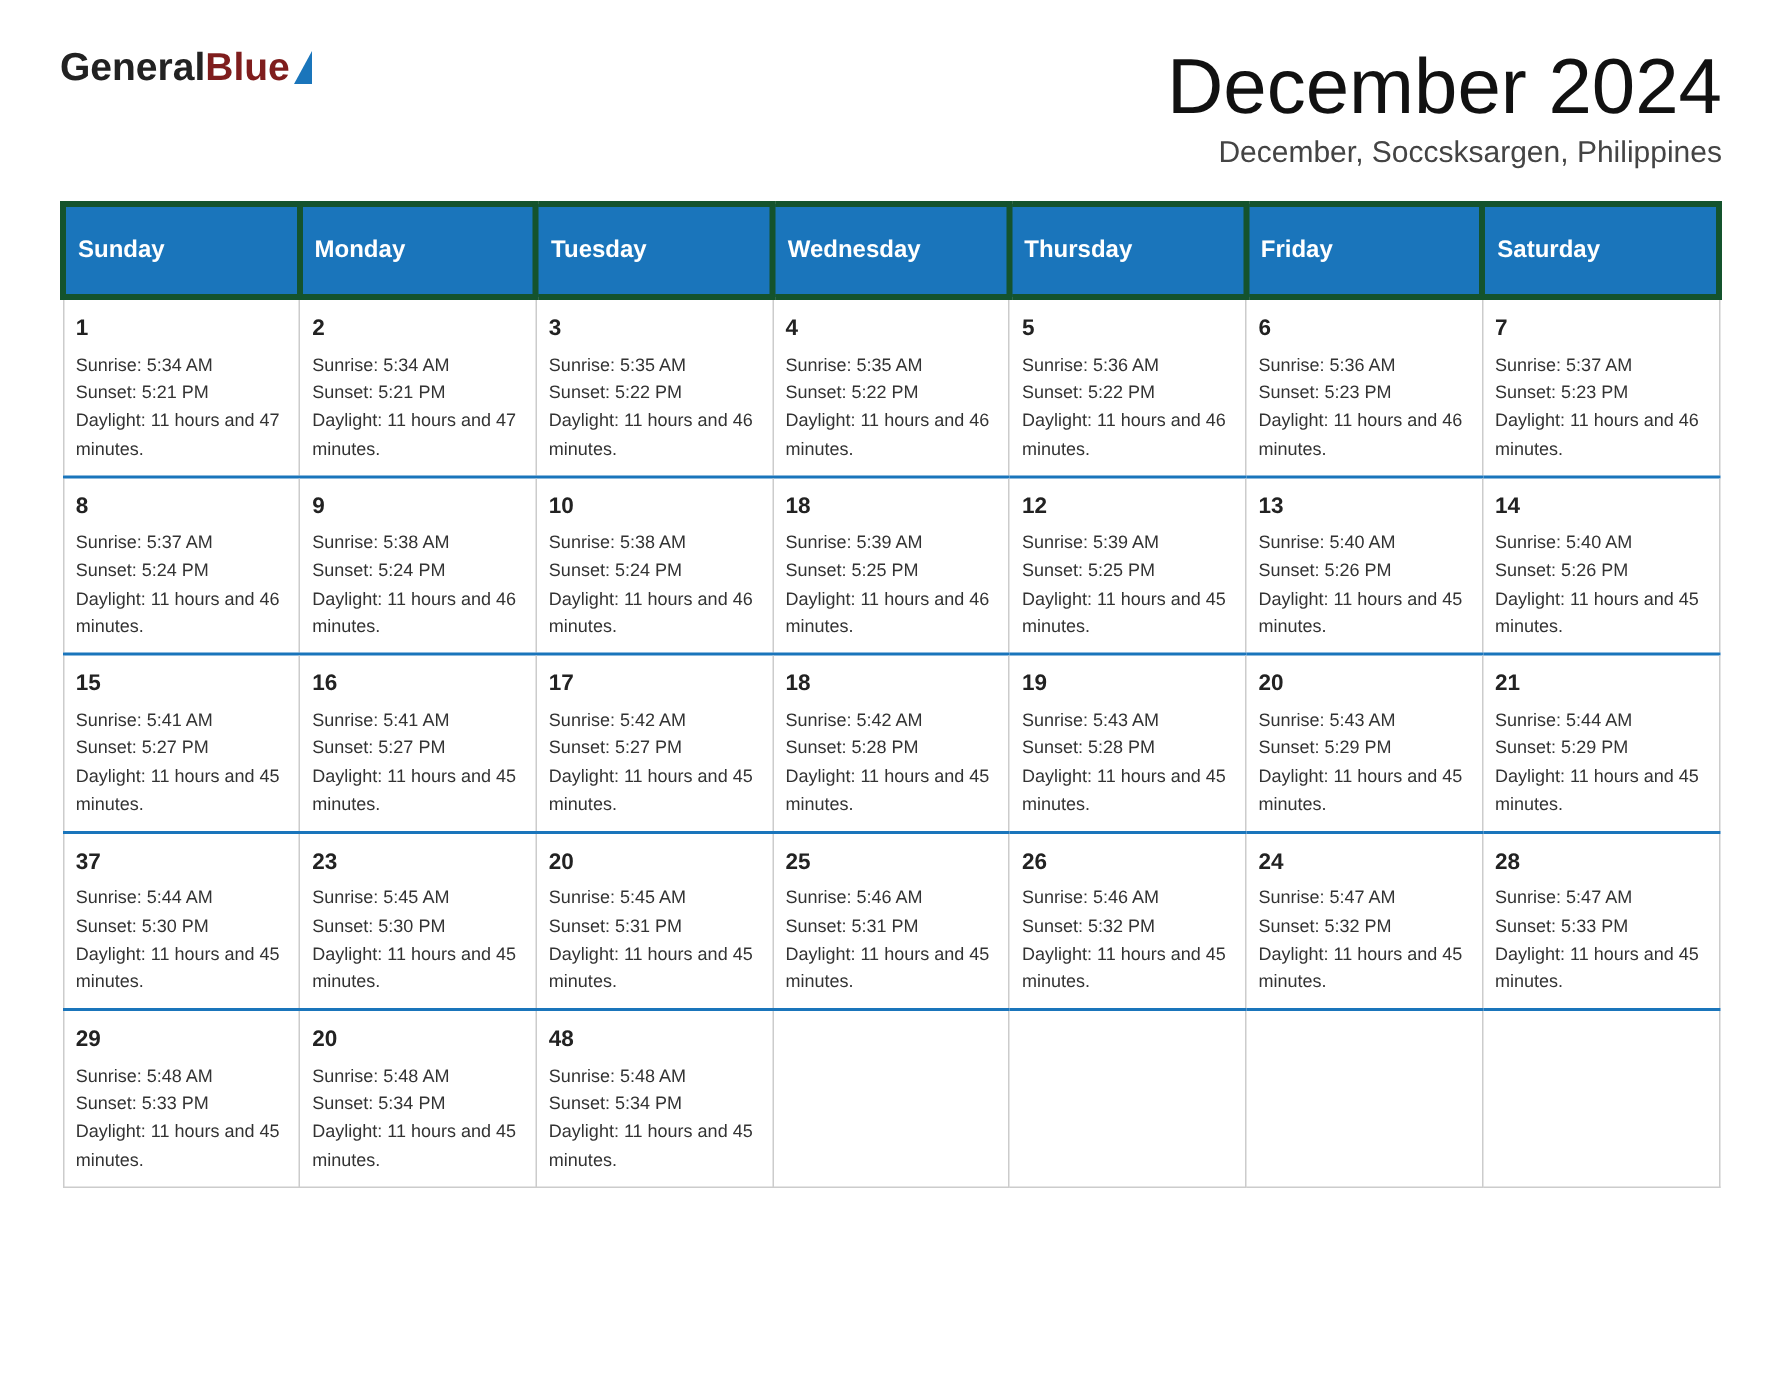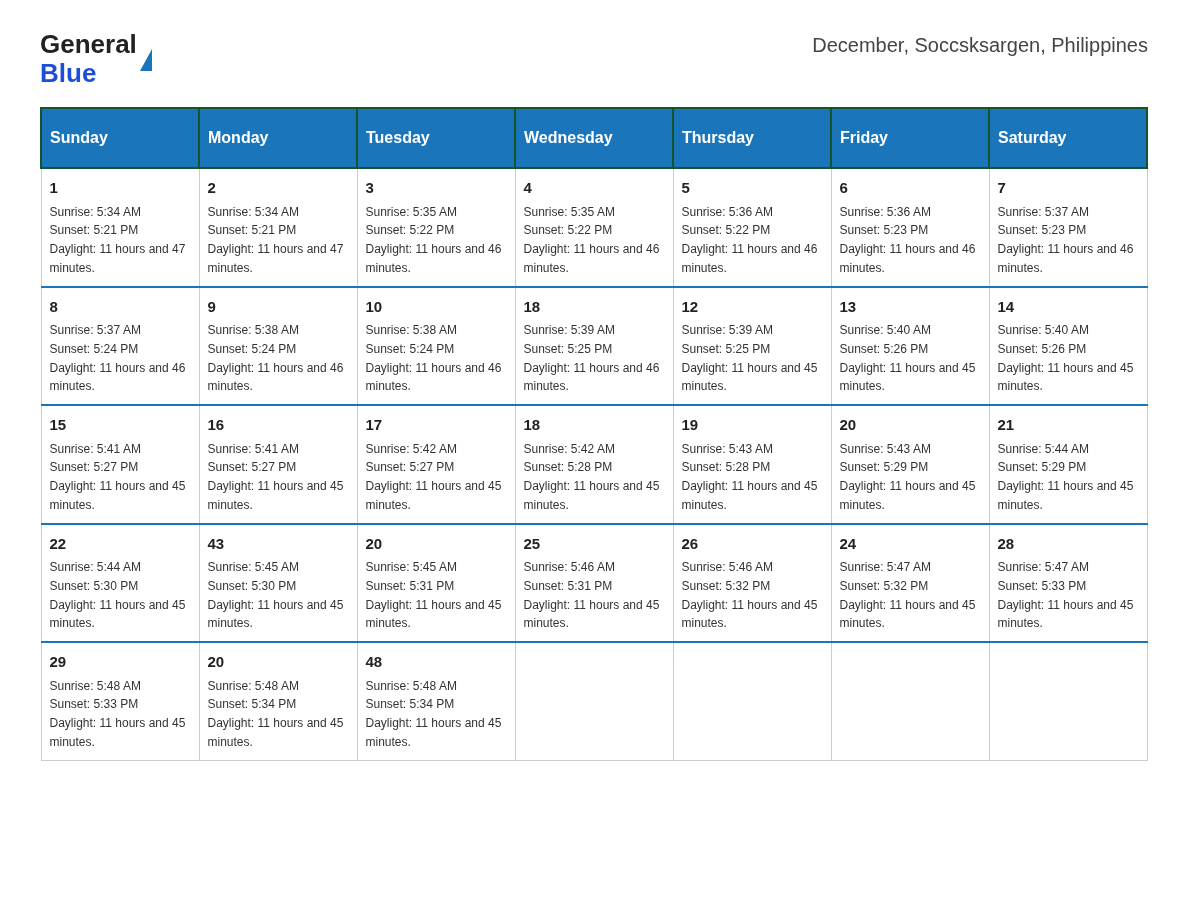--- a/index.html
+++ b/index.html
@@ -40,21 +40,21 @@
       border-collapse: collapse;
       table-layout: fixed;
     }
     .calendar-table thead tr th {
       background-color: #1a75bb;
       color: #ffffff;
       font-size: 16px;
       font-weight: bold;
       padding: 20px 8px;
       text-align: left;
-      border: 2px solid #14532d;
+      border: 4px solid #14532d;
     }
     .calendar-table tbody tr td {
       vertical-align: top;
       padding: 8px 8px;
       border: 1px solid #cccccc;
       border-top: 2px solid #1a75bb;
       font-size: 12.5px;
       color: #333;
       line-height: 1.5;
       min-height: 100px;
@@ -74,29 +74,29 @@
       color: #333;
       line-height: 1.55;
       margin-top: 40px;
     }
     .logo-row {
       display: flex;
       align-items: center;
     }
     .logo-text-group {
       display: flex;
-      flex-direction: column;
+      flex-direction: row;
     }
     .logo-line {
       font-size: 26px;
       font-weight: bold;
       line-height: 1.1;
     }
     .logo-line.general { color: #222; }
-    .logo-line.blue { color: #1d4ed8; }
+    .logo-line.blue { color: #7f1d1d; }
     .logo-triangle {
       width: 0;
       height: 0;
       border-left: 12px solid transparent;
       border-right: 0px solid transparent;
       border-bottom: 22px solid #1a75bb;
       margin-left: 3px;
       margin-top: 2px;
     }
   </style>
@@ -107,20 +107,21 @@
   <div class="logo">
     <div class="logo-row">
       <div class="logo-text-group">
         <span class="logo-line general">General</span>
         <span class="logo-line blue">Blue</span>
       </div>
       <div class="logo-triangle"></div>
     </div>
   </div>
   <div class="title-area">
+    <div class="month-title">December 2024</div>
     <div class="location-title">December, Soccsksargen, Philippines</div>
   </div>
 </div>
 
 <table class="calendar-table">
   <thead>
     <tr id="weekday-header">
     <th>Sunday</th>
         <th>Monday</th>
         <th>Tuesday</th>
@@ -152,22 +153,22 @@
       <tr>
         <td><span class="day-number">15</span><span class="day-info">Sunrise: 5:41 AM<br>Sunset: 5:27 PM<br>Daylight: 11 hours and 45 minutes.</span></td>
         <td><span class="day-number">16</span><span class="day-info">Sunrise: 5:41 AM<br>Sunset: 5:27 PM<br>Daylight: 11 hours and 45 minutes.</span></td>
         <td><span class="day-number">17</span><span class="day-info">Sunrise: 5:42 AM<br>Sunset: 5:27 PM<br>Daylight: 11 hours and 45 minutes.</span></td>
         <td><span class="day-number">18</span><span class="day-info">Sunrise: 5:42 AM<br>Sunset: 5:28 PM<br>Daylight: 11 hours and 45 minutes.</span></td>
         <td><span class="day-number">19</span><span class="day-info">Sunrise: 5:43 AM<br>Sunset: 5:28 PM<br>Daylight: 11 hours and 45 minutes.</span></td>
         <td><span class="day-number">20</span><span class="day-info">Sunrise: 5:43 AM<br>Sunset: 5:29 PM<br>Daylight: 11 hours and 45 minutes.</span></td>
         <td><span class="day-number">21</span><span class="day-info">Sunrise: 5:44 AM<br>Sunset: 5:29 PM<br>Daylight: 11 hours and 45 minutes.</span></td>
       </tr>
       <tr>
-        <td><span class="day-number">22</span><span class="day-info">Sunrise: 5:44 AM<br>Sunset: 5:30 PM<br>Daylight: 11 hours and 45 minutes.</span></td>
-        <td><span class="day-number">43</span><span class="day-info">Sunrise: 5:45 AM<br>Sunset: 5:30 PM<br>Daylight: 11 hours and 45 minutes.</span></td>
+        <td><span class="day-number">37</span><span class="day-info">Sunrise: 5:44 AM<br>Sunset: 5:30 PM<br>Daylight: 11 hours and 45 minutes.</span></td>
+        <td><span class="day-number">23</span><span class="day-info">Sunrise: 5:45 AM<br>Sunset: 5:30 PM<br>Daylight: 11 hours and 45 minutes.</span></td>
         <td><span class="day-number">20</span><span class="day-info">Sunrise: 5:45 AM<br>Sunset: 5:31 PM<br>Daylight: 11 hours and 45 minutes.</span></td>
         <td><span class="day-number">25</span><span class="day-info">Sunrise: 5:46 AM<br>Sunset: 5:31 PM<br>Daylight: 11 hours and 45 minutes.</span></td>
         <td><span class="day-number">26</span><span class="day-info">Sunrise: 5:46 AM<br>Sunset: 5:32 PM<br>Daylight: 11 hours and 45 minutes.</span></td>
         <td><span class="day-number">24</span><span class="day-info">Sunrise: 5:47 AM<br>Sunset: 5:32 PM<br>Daylight: 11 hours and 45 minutes.</span></td>
         <td><span class="day-number">28</span><span class="day-info">Sunrise: 5:47 AM<br>Sunset: 5:33 PM<br>Daylight: 11 hours and 45 minutes.</span></td>
       </tr>
       <tr>
         <td><span class="day-number">29</span><span class="day-info">Sunrise: 5:48 AM<br>Sunset: 5:33 PM<br>Daylight: 11 hours and 45 minutes.</span></td>
         <td><span class="day-number">20</span><span class="day-info">Sunrise: 5:48 AM<br>Sunset: 5:34 PM<br>Daylight: 11 hours and 45 minutes.</span></td>
         <td><span class="day-number">48</span><span class="day-info">Sunrise: 5:48 AM<br>Sunset: 5:34 PM<br>Daylight: 11 hours and 45 minutes.</span></td>

